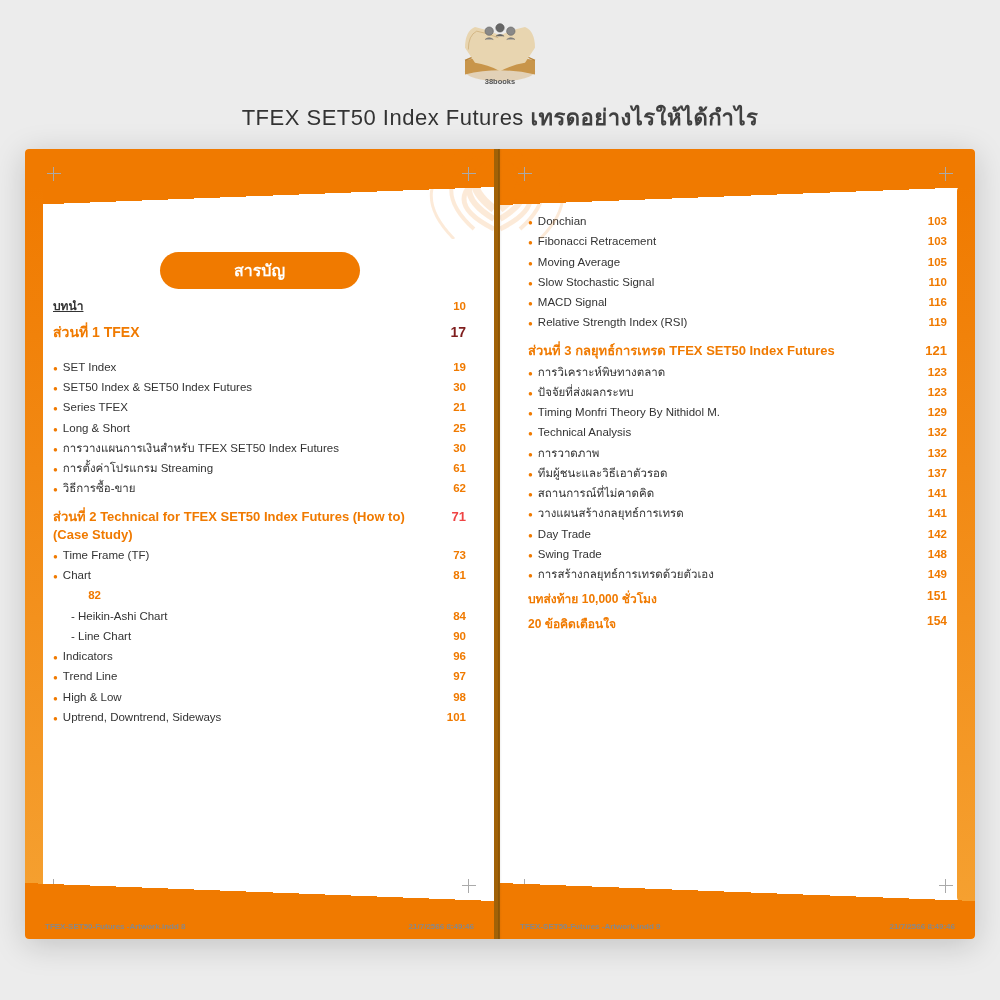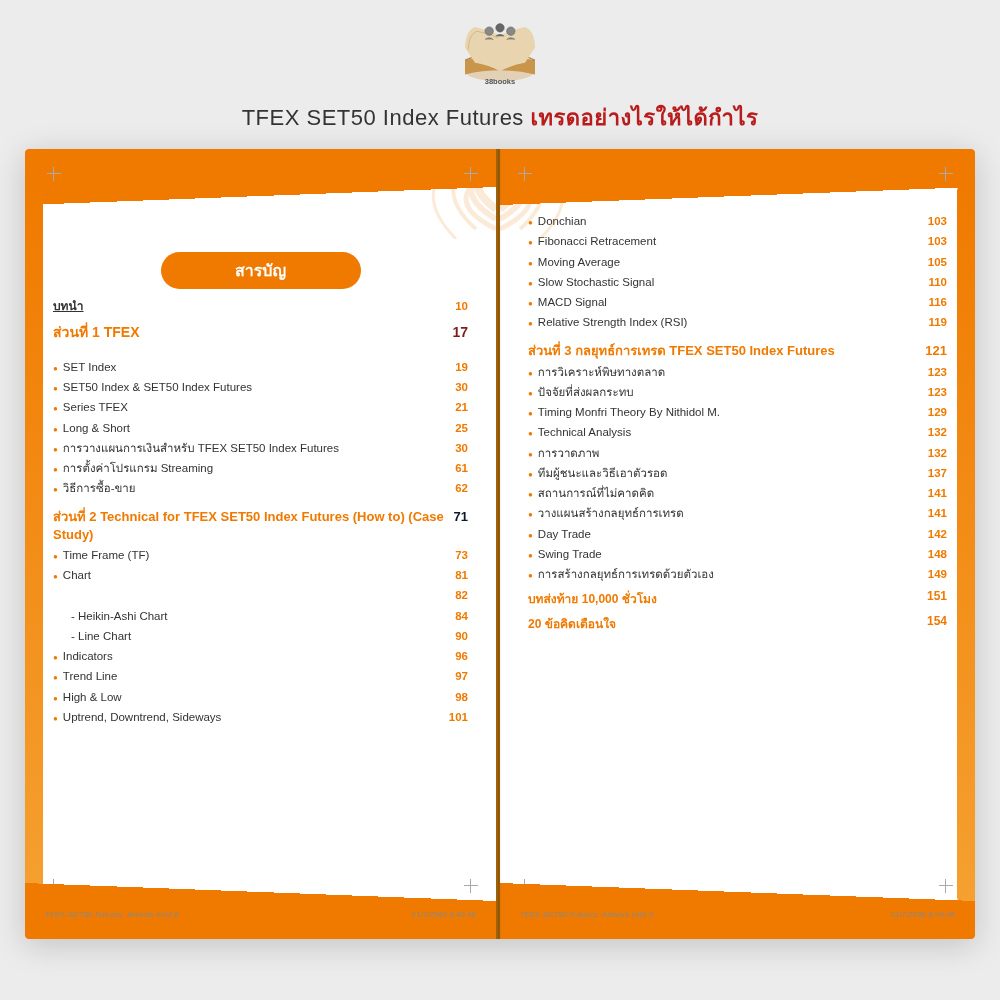--- a/index.html
+++ b/index.html
@@ -42,41 +42,41 @@
       color: #222;
     }
     .title-row .title-light {
       font-weight: 300;
       font-size: 22px;
       color: #333;
     }
     .title-row .title-bold {
       font-weight: 700;
       font-size: 22px;
-      color: #b91c1c;
+      color: #404040;
     }
 
     .book-spread {
       display: flex;
       width: 950px;
       height: 790px;
       background: #fff;
       border-radius: 4px;
       box-shadow: 0 6px 32px rgba(0,0,0,0.18);
       overflow: hidden;
       position: relative;
     }
 
     
     .left-page {
       width: 475px;
       height: 100%;
       background: #fff;
       position: relative;
-      border-right: 4px solid #a16207;
+      border-right: 6px solid #a16207;
       padding: 0;
       overflow: hidden;
     }
 
     
     .right-page {
       width: 475px;
       height: 100%;
       background: #fff;
       position: relative;
@@ -136,21 +136,21 @@
 
     .page-content {
       padding: 0 28px 50px 28px;
       margin-top: 55px;
       height: calc(100% - 38px);
       overflow: hidden;
     }
 
     .toc-item {
       display: flex;
-      justify-content: flex-end;
+      justify-content: space-between;
       align-items: baseline;
       margin-bottom: 3px;
       font-size: 11.5px;
       color: #333;
       line-height: 1.5;
     }
 
     .toc-item .item-label {
       flex: 1;
     }
@@ -204,28 +204,29 @@
       font-size: 13px;
       font-weight: bold;
       margin-top: 10px;
       margin-bottom: 3px;
       line-height: 1.4;
     }
 
     
     .page-footer {
       position: absolute;
-      bottom: 20px;
+      bottom: 8px;
       left: 20px;
       right: 20px;
       display: flex;
       justify-content: space-between;
       font-size: 8px;
       color: #888;
       z-index: 10;
+      font-weight: bold;
     }
 
     
     .wave-bg {
       position: absolute;
       top: 0;
       right: 0;
       width: 160px;
       height: 90px;
       opacity: 0.15;
@@ -412,21 +413,21 @@
           <span class="item-label"><span class="bullet">●</span><span>การตั้งค่าโปรแกรม Streaming</span></span>
           <span class="item-page">61</span>
         </div>
         <div class="toc-item">
           <span class="item-label"><span class="bullet">●</span><span>วิธีการซื้อ-ขาย</span></span>
           <span class="item-page">62</span>
         </div>
 
         <div class="section2-heading" style="display:flex;justify-content:space-between;">
           <span style="flex:1; padding-right:8px;">ส่วนที่ 2 Technical for TFEX SET50 Index Futures (How to) (Case Study)</span>
-          <span style="color:#0f172a;font-weight:bold;font-size:13px;">71</span>
+          <span style="color:#ef4444;font-weight:bold;font-size:13px;">71</span>
         </div>
 
         <div class="toc-item">
           <span class="item-label"><span class="bullet">●</span><span>Time Frame (TF)</span></span>
           <span class="item-page">73</span>
         </div>
         <div class="toc-item">
           <span class="item-label"><span class="bullet">●</span><span>Chart</span></span>
           <span class="item-page">81</span>
         </div>

